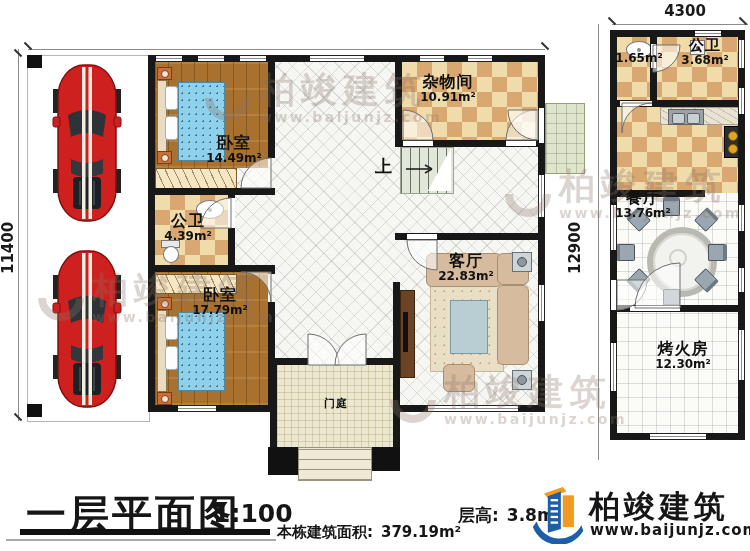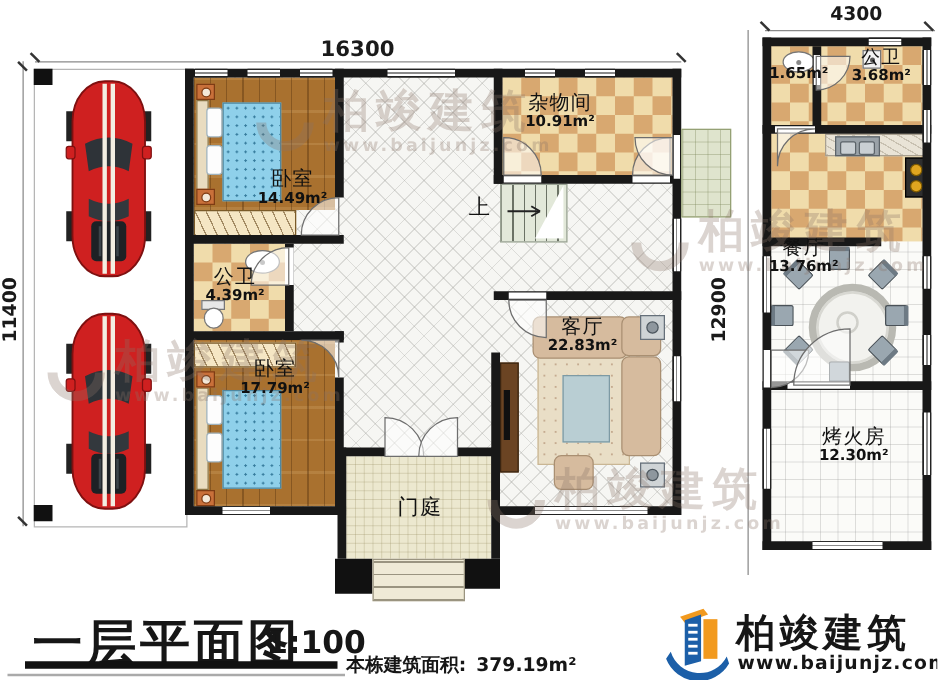--- a/index.html
+++ b/index.html
@@ -34,21 +34,21 @@
   .win-h{position:absolute;height:7px;
     background:linear-gradient(to bottom,#222 0 1px,#fff 1px 3px,#8a8a8a 3px 4px,#fff 4px 6px,#222 6px 7px);}
   .win-v{position:absolute;width:7px;
     background:linear-gradient(to right,#222 0 1px,#fff 1px 3px,#8a8a8a 3px 4px,#fff 4px 6px,#222 6px 7px);}
   .dimline{position:absolute;background:#8a8a8a;}
   .tick{position:absolute;width:10px;height:2px;background:#333;transform:rotate(45deg);}
   .dimlabel{position:absolute;font-weight:bold;font-size:17px;text-align:center;color:#1a1a1a;}
   .vtext{writing-mode:vertical-rl;transform:rotate(180deg);}
   .room-label{position:absolute;display:flex;flex-direction:column;align-items:center;
     text-align:center;color:#111;line-height:1.05;}
-  .room-label .rname{font-weight:normal;font-size:16px;letter-spacing:1px;}
+  .room-label .rname{font-weight:bold;font-size:16px;letter-spacing:1px;}
   .room-label .rarea{font-weight:bold;font-size:12px;}
   .wardrobe{position:absolute;background:#f5e6c4;border:1px solid #7a5a28;
     background-image:repeating-linear-gradient(65deg,rgba(95,63,20,.55) 0 1px,transparent 1px 8px);}
   .stairs{position:absolute;background:#e2e8d9;border:1px solid #9aa394;
     background-image:repeating-linear-gradient(90deg,#6b7265 0 1px,transparent 1px 9px);}
   .stairs-cut{position:absolute;background:#fff;clip-path:polygon(100% 0,100% 100%,30% 100%);}
   .bed-blanket{position:absolute;background-color:#8fd0ea;border:1px solid #4f87a0;
     background-image:radial-gradient(rgba(30,100,135,.8) 1px,transparent 1px);background-size:7px 7px;}
   .pillow{position:absolute;background:#fdfdfd;border:1px solid #9fb2bd;border-radius:3px;}
   .headboard{position:absolute;background:#e9dcc0;border:1px solid #8d7646;}
@@ -127,21 +127,20 @@
   <div class="tick" style="left:23px;top:45px"></div>
   <div class="tick" style="left:540px;top:45px"></div>
   <div class="dimline" style="left:18px;top:49px;width:1px;height:372px"></div>
   <div class="tick" style="left:13px;top:52px"></div>
   <div class="tick" style="left:13px;top:416px"></div>
   <div class="dimline" style="left:612px;top:24px;width:136px;height:1px"></div>
   <div class="tick" style="left:607px;top:20px"></div>
   <div class="tick" style="left:738px;top:20px"></div>
   <div class="dimline" style="left:598px;top:24px;width:1px;height:436px"></div>
 
-  <div class="dimlabel" style="left:226px;top:30px;width:120px">16300</div>
   <div class="dimlabel" style="left:648px;top:2px;width:74px;font-size:15px">4300</div>
   <div class="dimlabel vtext" style="left:-1px;top:198px;height:100px;font-size:15px">11400</div>
   <div class="dimlabel vtext" style="left:566px;top:198px;height:100px;font-size:15px">12900</div>
 
   <div class="abs" style="left:27px;top:55px;width:121px;height:365px;background:#fff;border:1px solid #b5b5b5"></div>
   <div class="pillar" style="left:27px;top:55px;width:15px;height:13px"></div>
   <div class="pillar" style="left:27px;top:404px;width:15px;height:13px"></div>
   <svg class="abs" style="left:52px;top:62px" width="70" height="162">
     <use href="#car" width="70" height="162"></use>
     </svg>
@@ -372,21 +371,21 @@
     </div>
   <div class="room-label" style="left:410px;top:74px;width:76px">
     <span class="rname">杂物间</span>
     <span class="rarea">10.91m²</span>
     </div>
   <div class="room-label" style="left:434px;top:253px;width:64px">
     <span class="rname">客厅</span>
     <span class="rarea">22.83m²</span>
     </div>
   <div class="room-label" style="left:308px;top:398px;width:56px">
-    <span class="rname" style="font-size:17px">门庭</span>
+    <span class="rname" style="font-size:11px">门庭</span>
     </div>
   <div class="room-label" style="left:616px;top:52px;width:46px">
     <span class="rarea">1.65m²</span>
     </div>
   <div class="room-label" style="left:680px;top:38px;width:50px">
     <span class="rname" style="font-size:15px">公卫</span>
     <span class="rarea">3.68m²</span>
     </div>
   <div class="room-label" style="left:612px;top:190px;width:62px">
     <span class="rname">餐厅</span>
@@ -397,20 +396,22 @@
     <span class="rarea">12.30m²</span>
     </div>
 
   <div class="tb-title" style="left:26px;top:487px">一层平面图</div>
   <div class="tb-scale" style="left:213px;top:499px">1:100</div>
   <div class="tb-line1" style="left:20px;top:529px;width:250px;height:6px"></div>
   <div class="tb-line2" style="left:6px;top:539px;width:270px;height:2px"></div>
 
   <div class="stat" style="left:277px;top:523px">
     <span>本栋建筑面积:</span><span class="v">379.19m²</span></div>
+  <div class="stat" style="left:458px;top:504px;font-size:17px">
+    <span>层高:</span><span class="v">3.8m</span></div>
 
   <svg class="abs" style="left:531px;top:484px" width="56" height="60" viewBox="0 0 60 64">
     <path d="M6,40 A26,26 0 0 0 54,44 L56,50 A30,30 0 0 1 2,46 Z" fill="#1c5fa8"></path>
     <polygon points="14,10 34,3 38,8 18,15" fill="#f29a1f"></polygon>
     <polygon points="18,13 32,8 32,48 18,52" fill="#1c5fa8"></polygon>
     <rect x="34" y="12" width="12" height="34" fill="#f29a1f"></rect>
     <g fill="#fff">
         <rect x="21" y="16" width="8" height="2.4"></rect>
         <rect x="21" y="22" width="8" height="2.4"></rect>
     <rect x="21" y="28" width="8" height="2.4"></rect>

